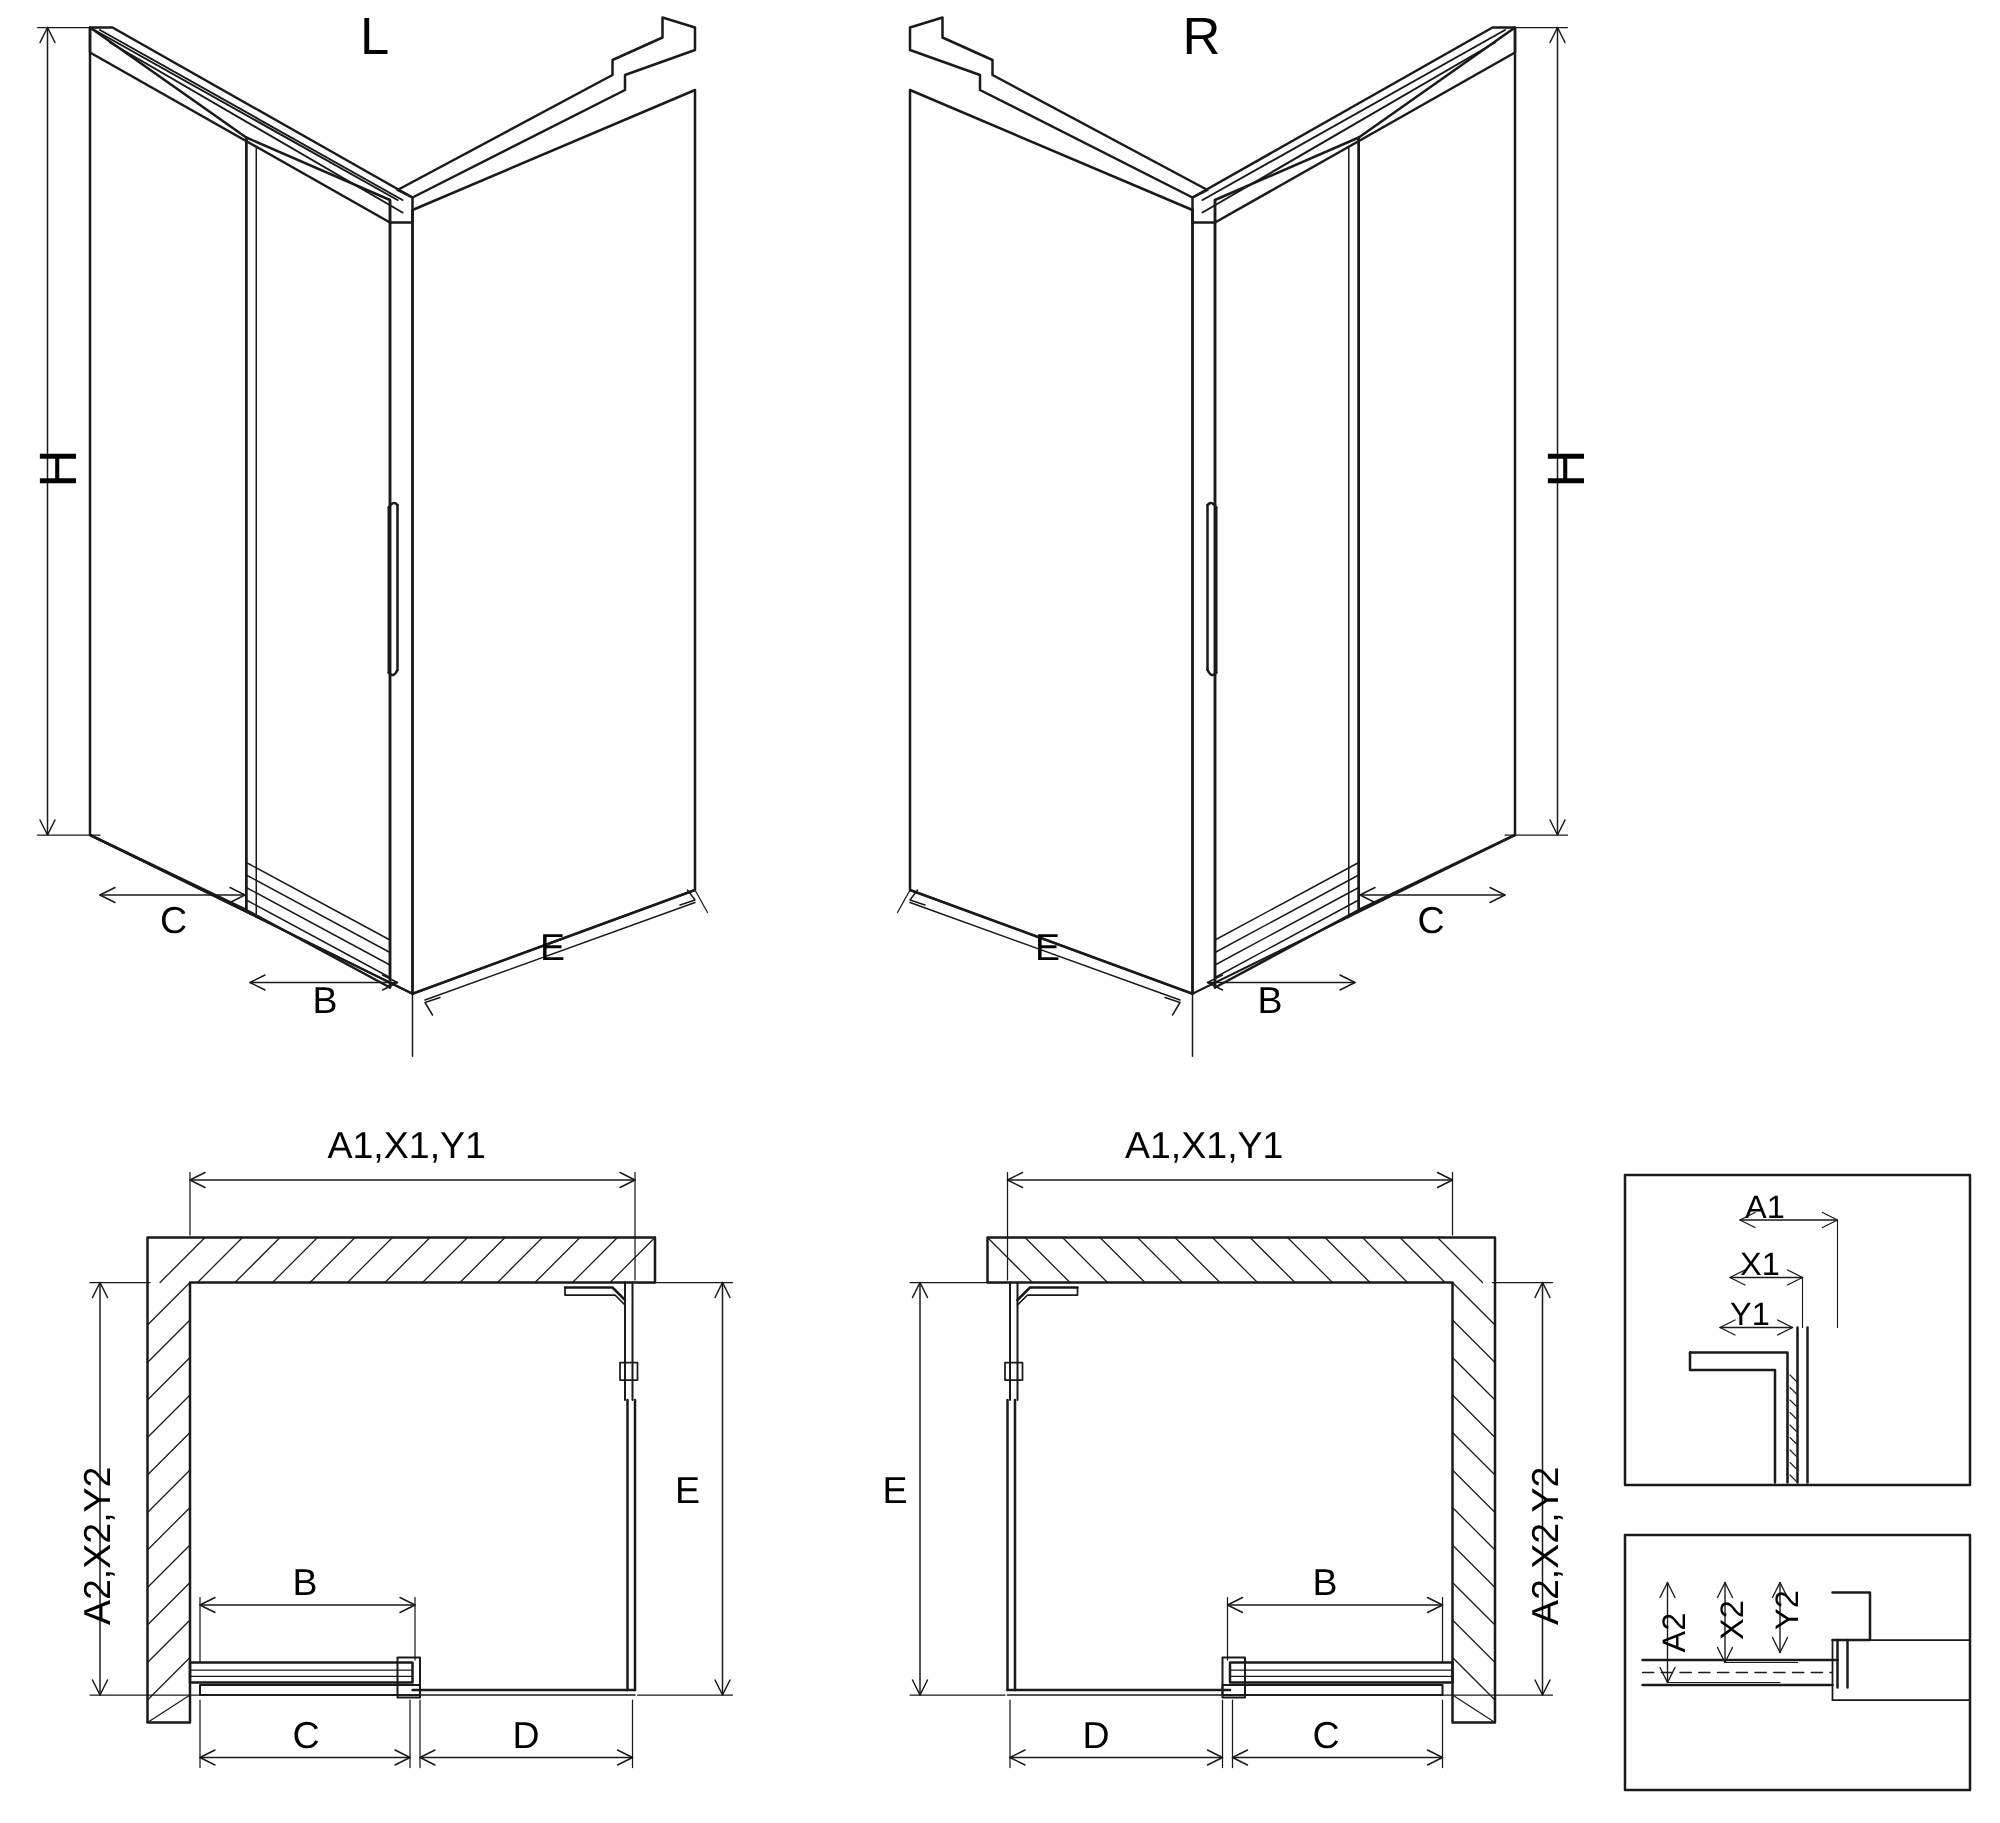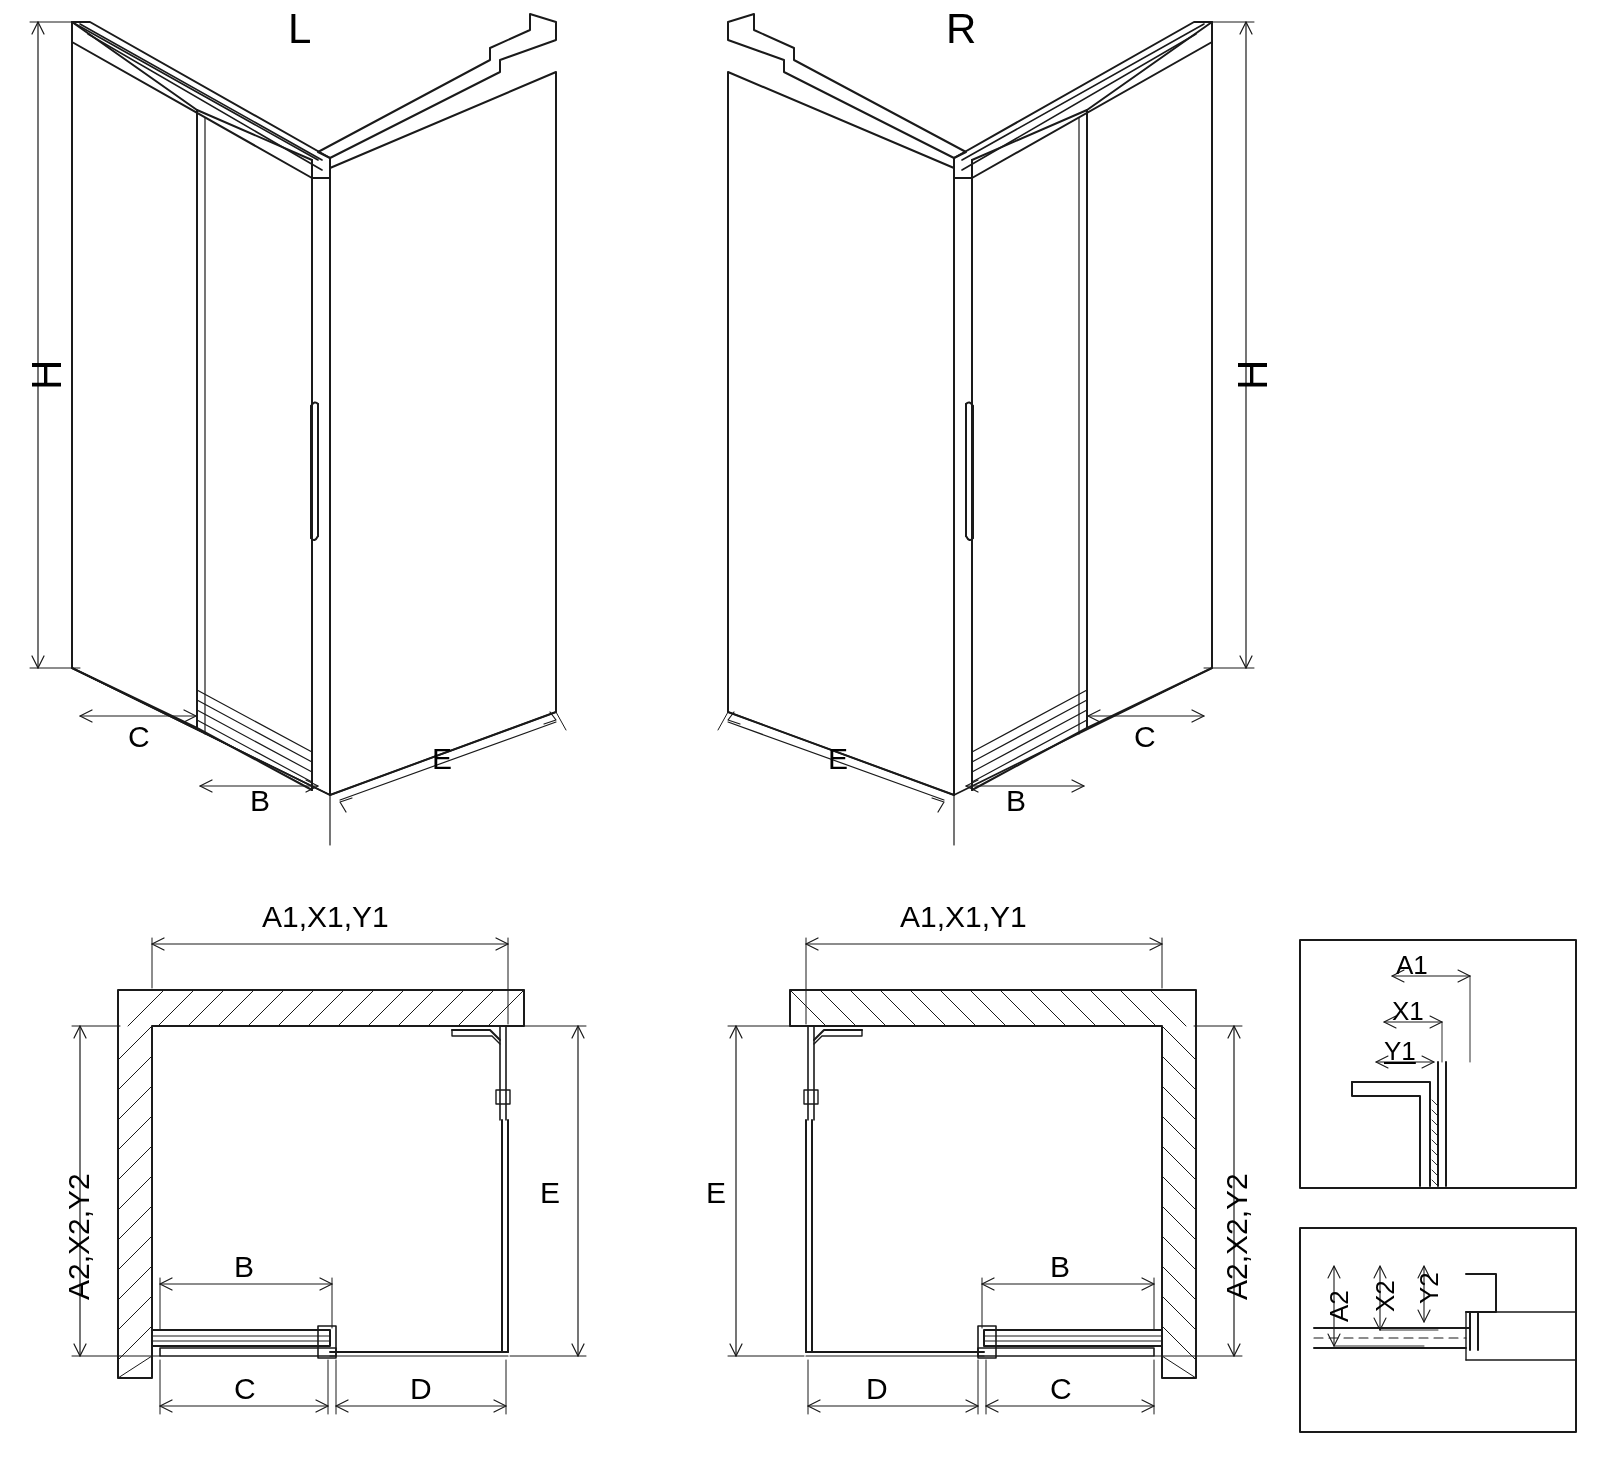--- a/index.html
+++ b/index.html
@@ -380,19 +380,19 @@
 
   <div class="lbl lbl-med" style="left:900px; top:902px;">A1,X1,Y1</div>
   <div class="lbl lbl-med rot90" style="left:1222px; top:1300px;">A2,X2,Y2</div>
   <div class="lbl lbl-med" style="left:706px; top:1178px;">E</div>
   <div class="lbl lbl-med" style="left:1050px; top:1252px;">B</div>
   <div class="lbl lbl-med" style="left:1050px; top:1374px;">C</div>
   <div class="lbl lbl-med" style="left:866px; top:1374px;">D</div>
 
   <div class="lbl lbl-sm" style="left:1396px; top:952px;">A1</div>
   <div class="lbl lbl-sm" style="left:1392px; top:998px;text-align:right;">X1</div>
-  <div class="lbl lbl-sm" style="left:1384px; top:1038px;text-decoration:underline;">Y1</div>
+  <div class="lbl lbl-sm" style="left:1384px; top:1038px;">Y1</div>
 
   <div class="lbl lbl-sm rot90" style="left:1326px; top:1322px;">A2</div>
   <div class="lbl lbl-sm rot90" style="left:1372px; top:1312px;">X2</div>
   <div class="lbl lbl-sm rot90" style="left:1416px; top:1304px;">Y2</div>
 
 </div>
 
 </body></html>

